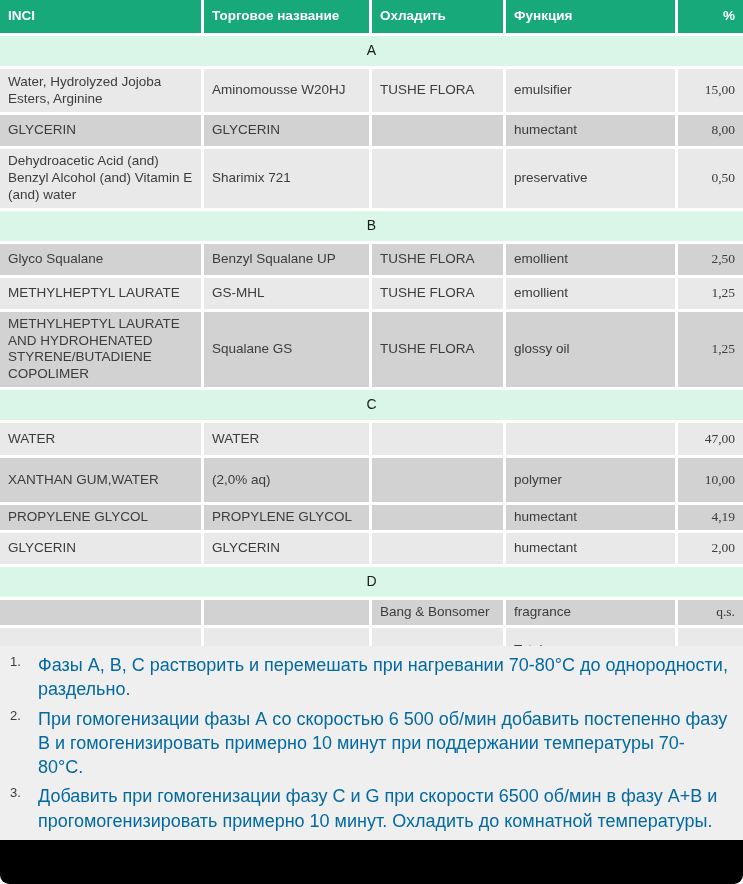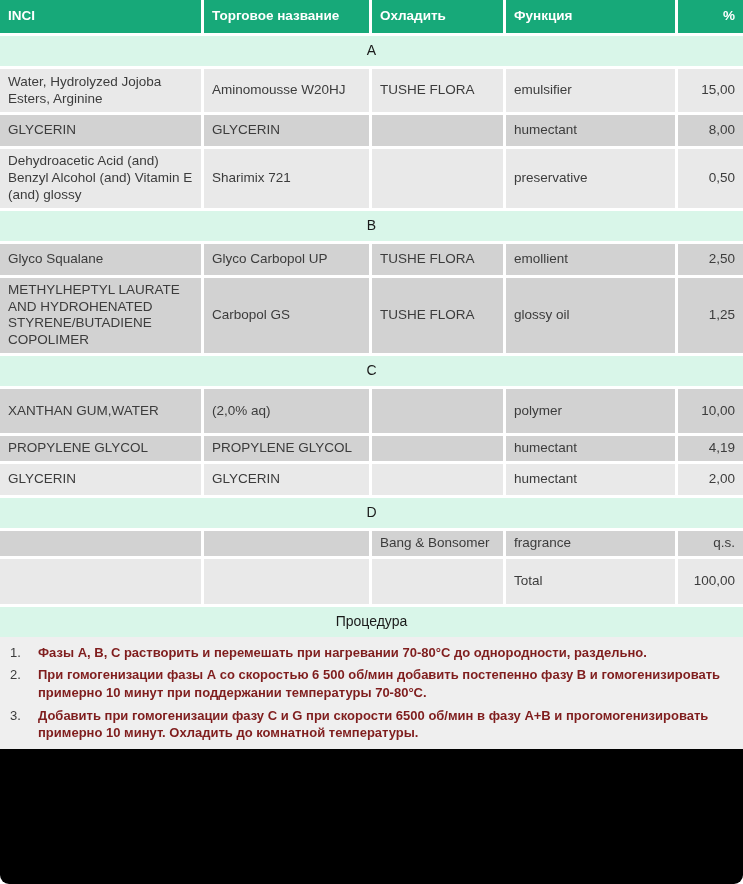--- a/index.html
+++ b/index.html
@@ -33,31 +33,31 @@
   td.section-hdr {
     background: #d9f6e9;
     color: #1a1a1a;
     text-align: center;
     font-size: 14px;
     font-weight: 500;
     height: 30px;
   }
   tr.light td { background: #e9e9e9; }
   tr.dark  td { background: #d2d2d2; }
-  td.c-pct { text-align: right; }
+  td.c-pct { text-align: right; font-family: Liberation Serif, serif; }
 
   .proc-steps {
     background: #efefef;
     padding: 7px 8px 7px 10px;
     flex: 0 0 auto;
   }
   .proc-step { display: flex; margin: 0 0 5px 0; }
   .proc-step:last-child { margin-bottom: 0; }
   .step-num { flex: 0 0 28px; font-size: 13px; line-height: 1.35; color: #3c3c3c; }
-  .step-text { flex: 1 1 auto; font-size: 13px; line-height: 1.35; color: #7f1d1d; padding-right: 6px; font-weight: bold; }
+  .step-text { flex: 1 1 auto; font-size: 18px; line-height: 1.35; color: #0369a1; padding-right: 6px; }
 
   .bottom-bar {
     background: #000000;
     flex: 1 1 auto;
     border-radius: 0 0 9px 9px;
     min-height: 44px;
   }
 </style>
 </head>
 <body>
@@ -94,47 +94,61 @@
           <td class="c-pct">15,00</td>
         </tr>
         <tr class="dark" style="height:31px">
           <td class="c-inci">GLYCERIN</td>
           <td class="c-trade">GLYCERIN</td>
           <td class="c-supplier"></td>
           <td class="c-func">humectant</td>
           <td class="c-pct">8,00</td>
         </tr>
         <tr class="light" style="height:58px">
-          <td class="c-inci">Dehydroacetic Acid (and) Benzyl Alcohol (and) Vitamin E (and) glossy</td>
+          <td class="c-inci">Dehydroacetic Acid (and) Benzyl Alcohol (and) Vitamin E (and) water</td>
           <td class="c-trade">Sharimix 721</td>
           <td class="c-supplier"></td>
           <td class="c-func">preservative</td>
           <td class="c-pct">0,50</td>
         </tr>
 
         <tr>
           <td class="section-hdr" colspan="5">B</td>
         </tr>
         <tr class="dark" style="height:31px">
           <td class="c-inci">Glyco Squalane</td>
-          <td class="c-trade">Glyco Carbopol UP</td>
+          <td class="c-trade">Benzyl Squalane UP</td>
           <td class="c-supplier">TUSHE FLORA</td>
           <td class="c-func">emollient</td>
           <td class="c-pct">2,50</td>
         </tr>
+        <tr class="light" style="height:31px">
+          <td class="c-inci">METHYLHEPTYL LAURATE</td>
+          <td class="c-trade">GS-MHL</td>
+          <td class="c-supplier">TUSHE FLORA</td>
+          <td class="c-func">emollient</td>
+          <td class="c-pct">1,25</td>
+        </tr>
         <tr class="dark" style="height:75px">
           <td class="c-inci">METHYLHEPTYL LAURATE AND HYDROHENATED STYRENE/BUTADIENE COPOLIMER</td>
-          <td class="c-trade">Carbopol GS</td>
+          <td class="c-trade">Squalane GS</td>
           <td class="c-supplier">TUSHE FLORA</td>
           <td class="c-func">glossy oil</td>
           <td class="c-pct">1,25</td>
         </tr>
 
         <tr>
           <td class="section-hdr" colspan="5">C</td>
+        </tr>
+        <tr class="light" style="height:32px">
+          <td class="c-inci">WATER</td>
+          <td class="c-trade">WATER</td>
+          <td class="c-supplier"></td>
+          <td class="c-func"></td>
+          <td class="c-pct">47,00</td>
         </tr>
         <tr class="dark" style="height:44px">
           <td class="c-inci">XANTHAN GUM,WATER</td>
           <td class="c-trade">(2,0% aq)</td>
           <td class="c-supplier"></td>
           <td class="c-func">polymer</td>
           <td class="c-pct">10,00</td>
         </tr>
         <tr class="dark" style="height:17px">
           <td class="c-inci">PROPYLENE GLYCOL</td>

